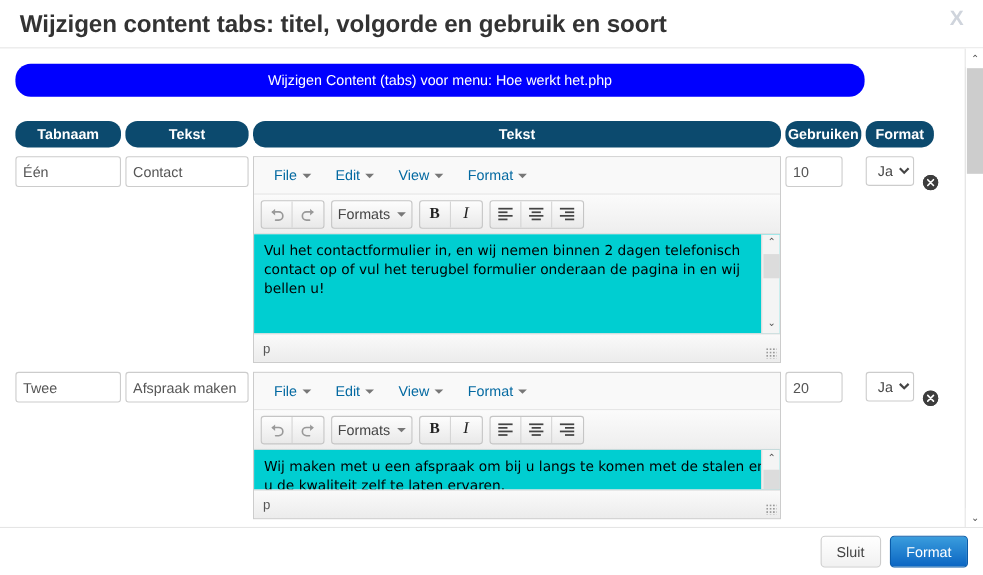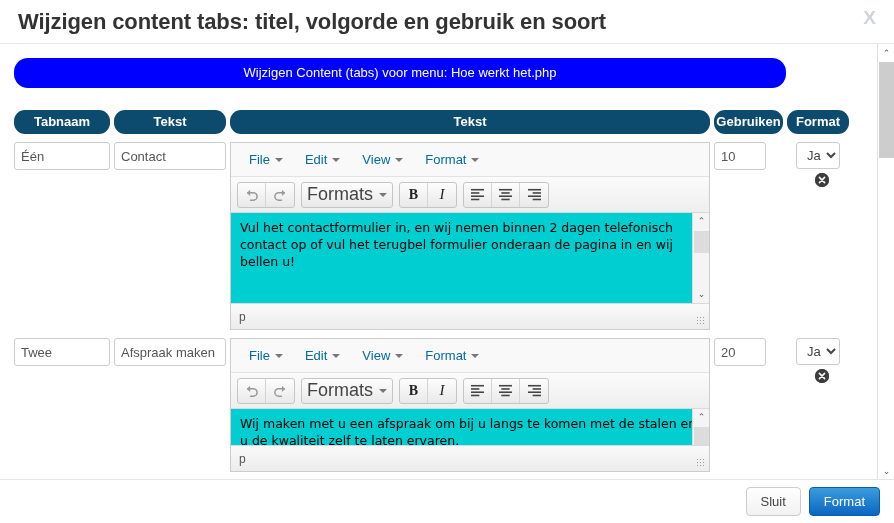--- a/index.html
+++ b/index.html
@@ -129,21 +129,21 @@
     display: flex;
     gap: 4px;
     padding: 0 14px;
     margin-top: 8px;
     align-items: flex-start;
   }
   .cell-tabnaam { width: 96px; }
   .cell-header  { width: 112px; }
   .cell-tekst   { width: 480px; }
   .cell-gebruiken { width: 69px; }
-  .cell-volgode { width: 62px; display:flex; align-items:center;flex-direction:column; }
+  .cell-volgode { width: 62px; display:flex; align-items:flex-end; }
 
   .txtinput {
     width: 100%;
     height: 28px;
     border: 1px solid #cccccc;
     border-radius: 3px;
     padding: 3px 6px;
     font-size: 13px;
     color: #555555;
     font-family: Liberation Sans, sans-serif;
@@ -232,21 +232,21 @@
     height: 24px;
     display: flex; align-items: center; justify-content: center;
     font-size: 13px;
     color: #555;
     cursor: pointer;
     border-right: 1px solid #d5d5d5;
     padding: 0 5px;
   }
   .tbtn:last-child { border-right: none; }
   .tbtn.disabled { color: #b0b0b0; }
-  .tbtn.formats { gap: 6px; font-size: 18px; color:#444; }
+  .tbtn.formats { gap: 6px; font-size: 13px; color:#444; }
   .tbtn b { font-size: 14px; color: #222; font-family: "Liberation Serif", serif;}
   .tbtn i { font-size: 15px; color: #222; font-family: "Liberation Serif", serif;}
 
   .ed-content {
     position: relative;
     background: #00CED1;
     height: 90px;
     padding: 7px 9px;
     font-size: 12.5px;
     line-height: 1.35;

